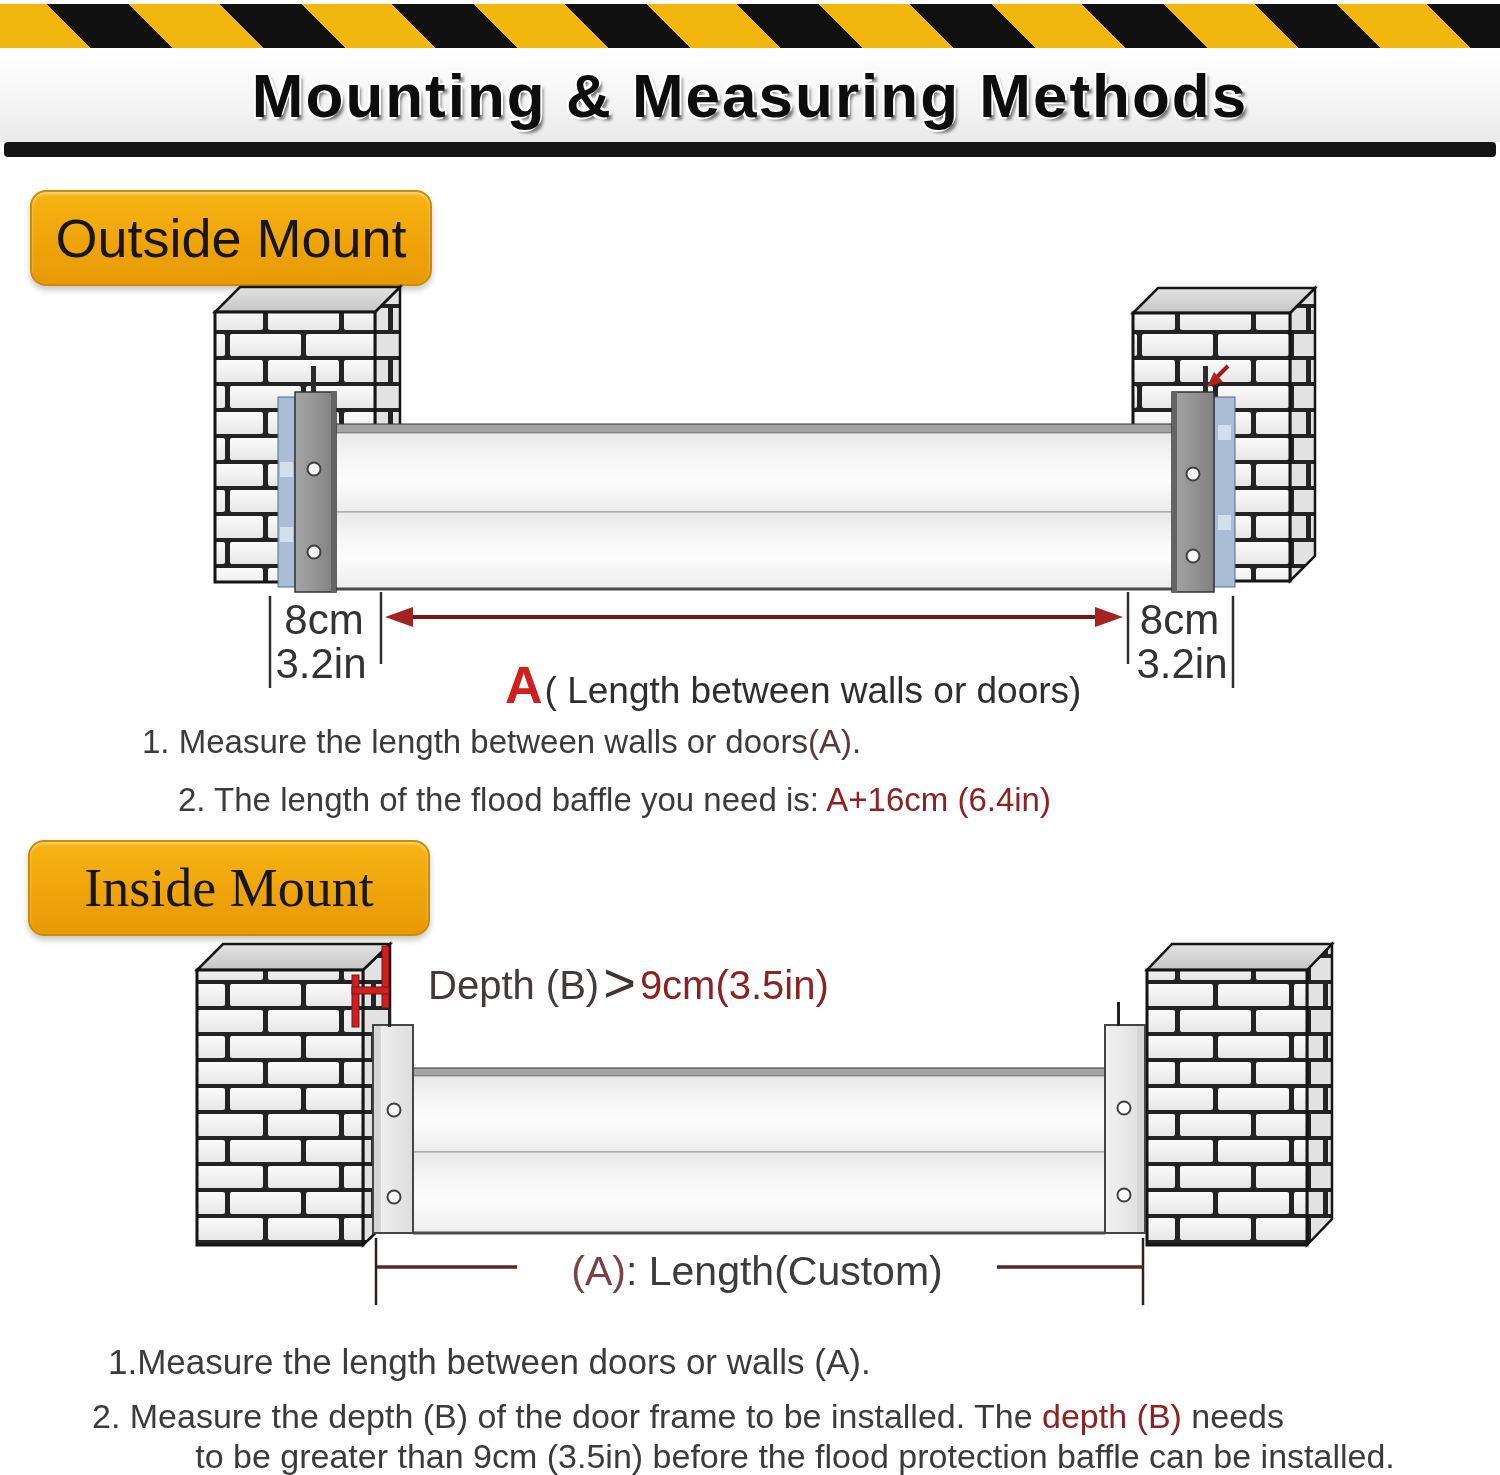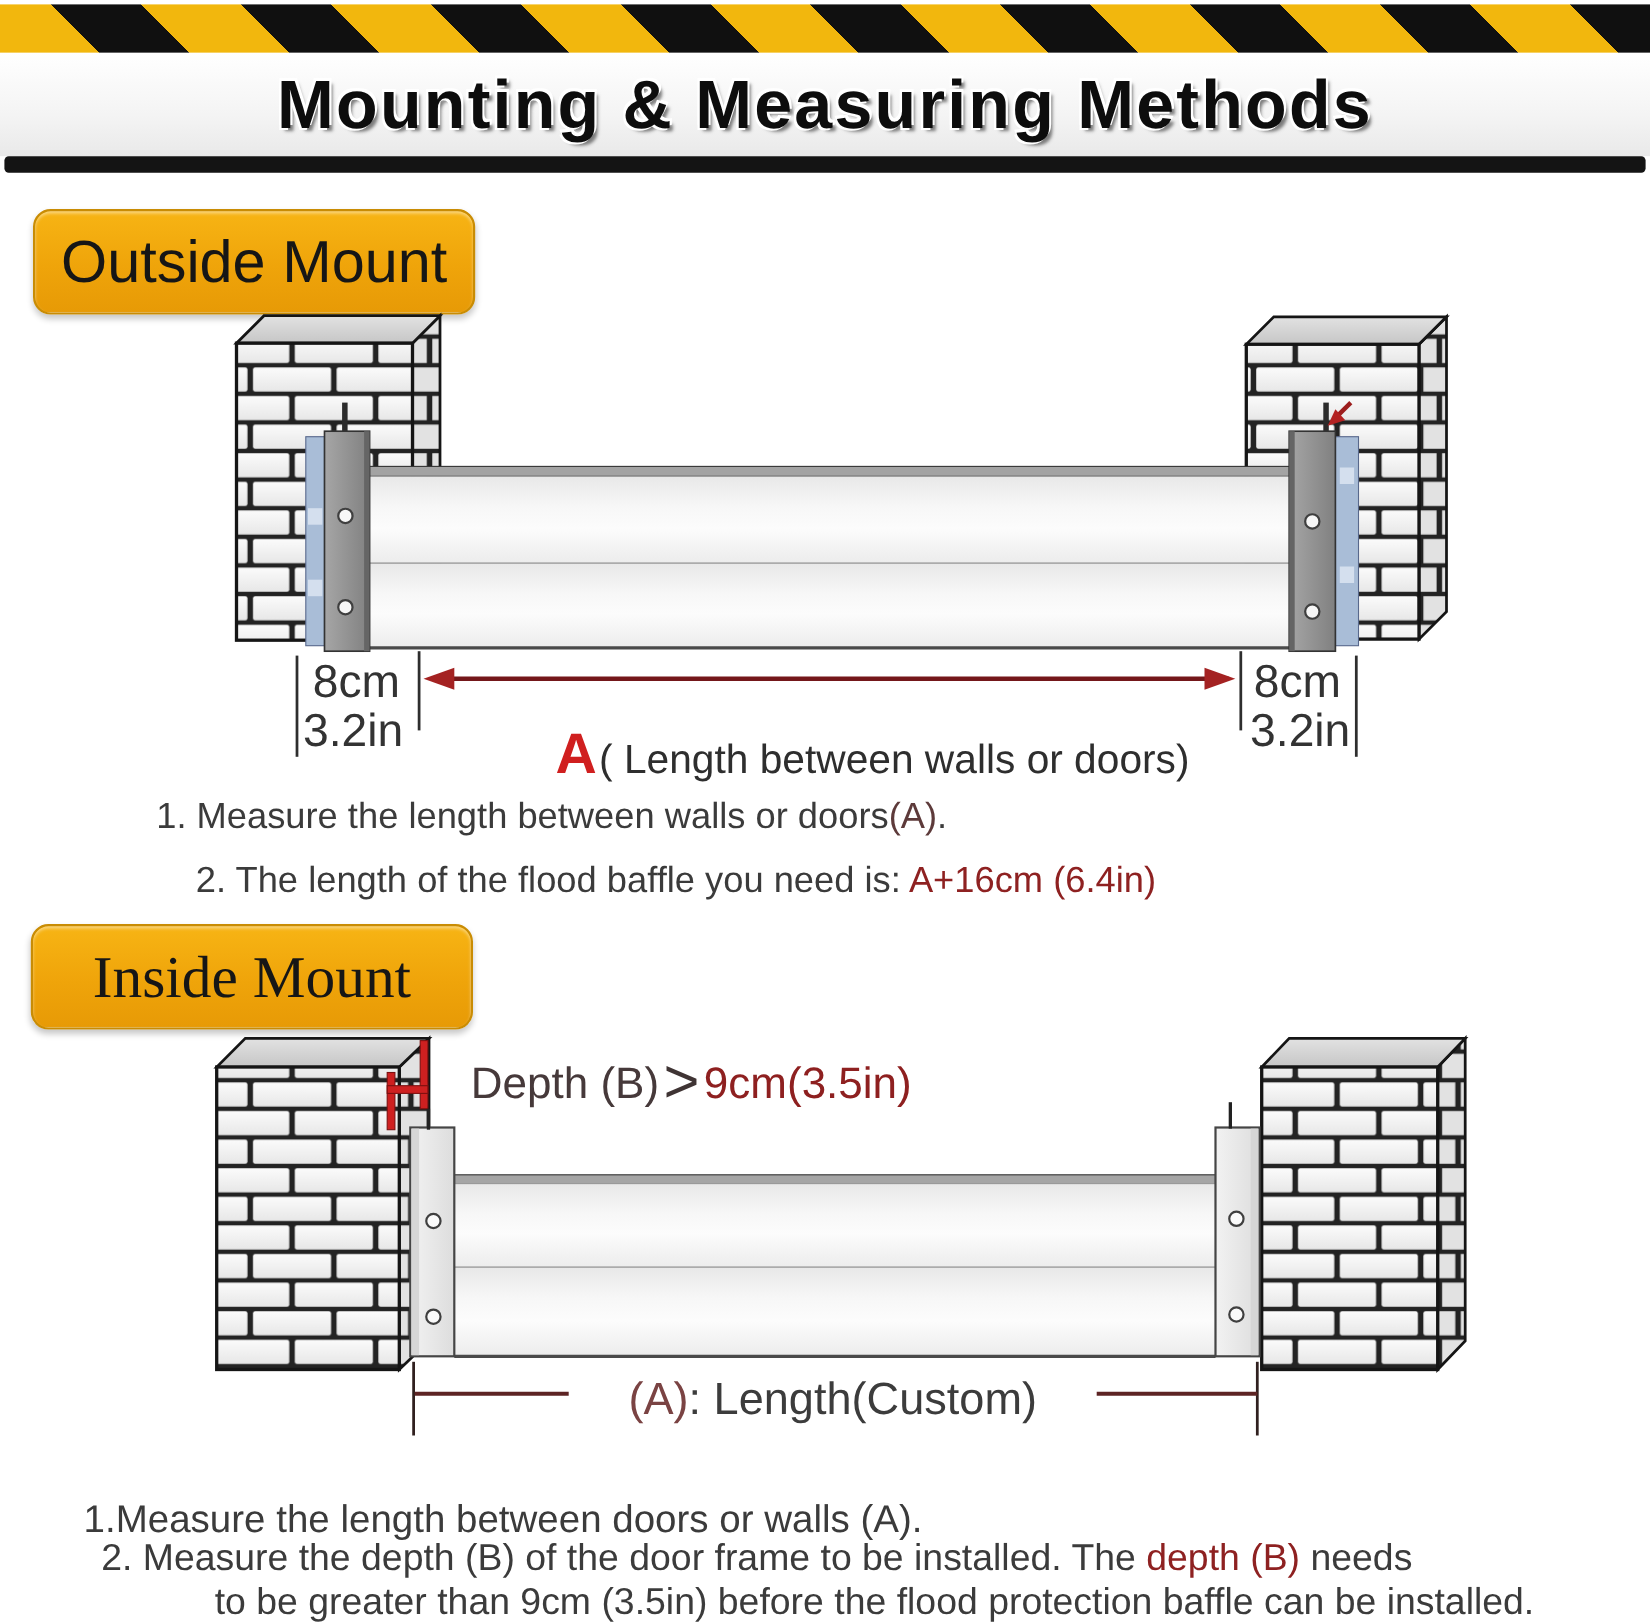--- a/index.html
+++ b/index.html
@@ -229,19 +229,19 @@
 
   <div class="abs depthlabel" style="left:428px;top:950px;">
     <span class="d1">Depth (B) </span>
     <span class="gt">&gt;</span>
     <span class="d2">9cm(3.5in)</span>
   </div>
   <div class="abs lenlabel" style="left:517px;top:1248px;">
     <span class="la">(A)</span><span class="lr">: Length(Custom)</span>
   </div>
 
-  <div class="abs step" style="left:76px;top:1342px;font-size:35px;margin-top:20px;">1.Measure the length between doors or walls (A).</div>
+  <div class="abs step" style="left:108px;top:1342px;font-size:35px;">1.Measure the length between doors or walls (A).</div>
   <div class="abs step" style="left:92px;top:1396px;font-size:34px;">
     <span>2. Measure the depth (B) of the door frame to be installed. The </span><span class="t-red">depth (B)</span><span> needs</span>
   </div>
   <div class="abs step centered" style="left:90px;top:1436px;width:1410px;font-size:34px;">to be greater than 9cm (3.5in) before the flood protection baffle can be installed.</div>
 
 </div>
 
 </body></html>

